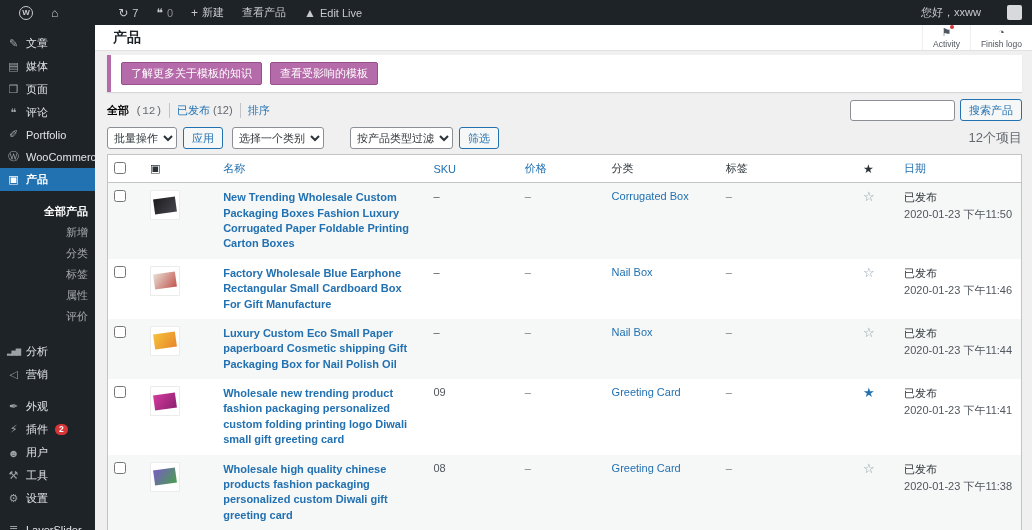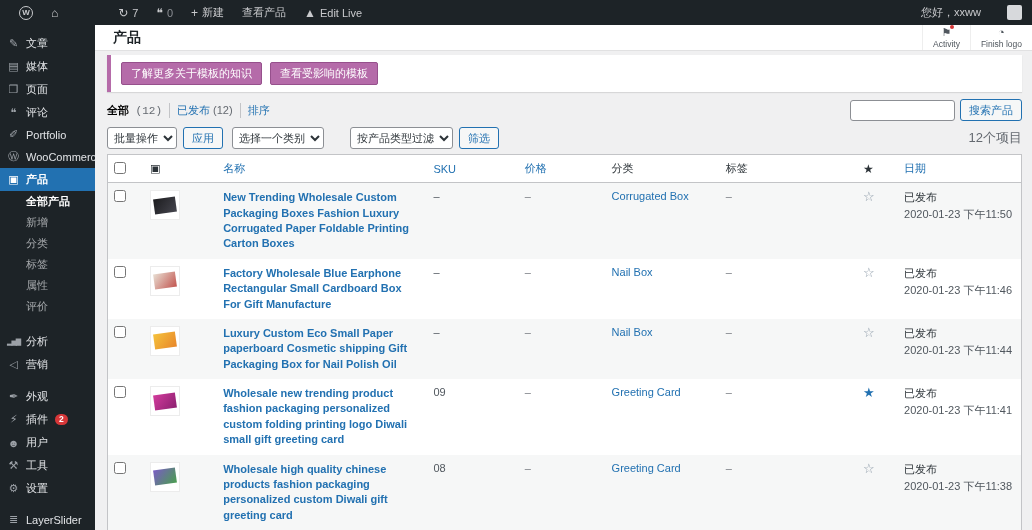--- a/index.html
+++ b/index.html
@@ -27,21 +27,21 @@
   #sidebar { width:95px; flex-shrink:0; background:#1d2327; color:#e2e4e7; padding-top:7px; overflow:hidden; }
   .menu-item { display:flex; align-items:center; gap:6px; padding:4px 7px; position:relative; cursor:pointer; font-size:11px; white-space:nowrap; }
   .menu-item.gap { margin-top:9px; }
   .menu-item.active { background:#2271b1; color:#fff; font-weight:bold; }
   .menu-item.active::after { content:""; position:absolute; right:-6px; top:50%; margin-top:-6px;
     border:6px solid transparent; border-left:6px solid #2271b1; border-right:0; }
   .mi-icon { width:13px; text-align:center; color:#9ca1a7; font-size:11px; flex-shrink:0; }
   .mi-icon.tiny { font-size:7px; letter-spacing:-1px; }
   .menu-item.active .mi-icon { color:#fff; }
   .mi-badge { margin-left:1px; color:#fff; border-radius:8px; font-size:8.5px; padding:0 4px; line-height:11px; font-weight:bold; }
-  .submenu { padding:0 0 4px 0; }
+  .submenu { padding:10px 0 4px 0;text-align:right; }
   .submenu-item { padding:3px 7px 3px 26px; color:#a7aaad; cursor:pointer; font-size:11px; }
   .submenu-item.current { color:#fff; font-weight:bold; }
   
   #content { flex:1; min-width:0; display:flex; flex-direction:column; }
   #page-header { background:#fff; height:28px; display:flex; align-items:center; padding:0 0 0 18px;
     box-shadow:0 1px 0 rgba(0,0,0,.06); }
   #page-title { font-size:14px; font-weight:600; color:#1d2327; }
   .header-right { margin-left:auto; display:flex; align-items:stretch; }
   .hr-item { display:flex; flex-direction:column; align-items:center; justify-content:center; gap:0;
     padding:1px 10px; border-left:1px solid #eee; color:#50575e; font-size:8.5px; cursor:pointer; }

